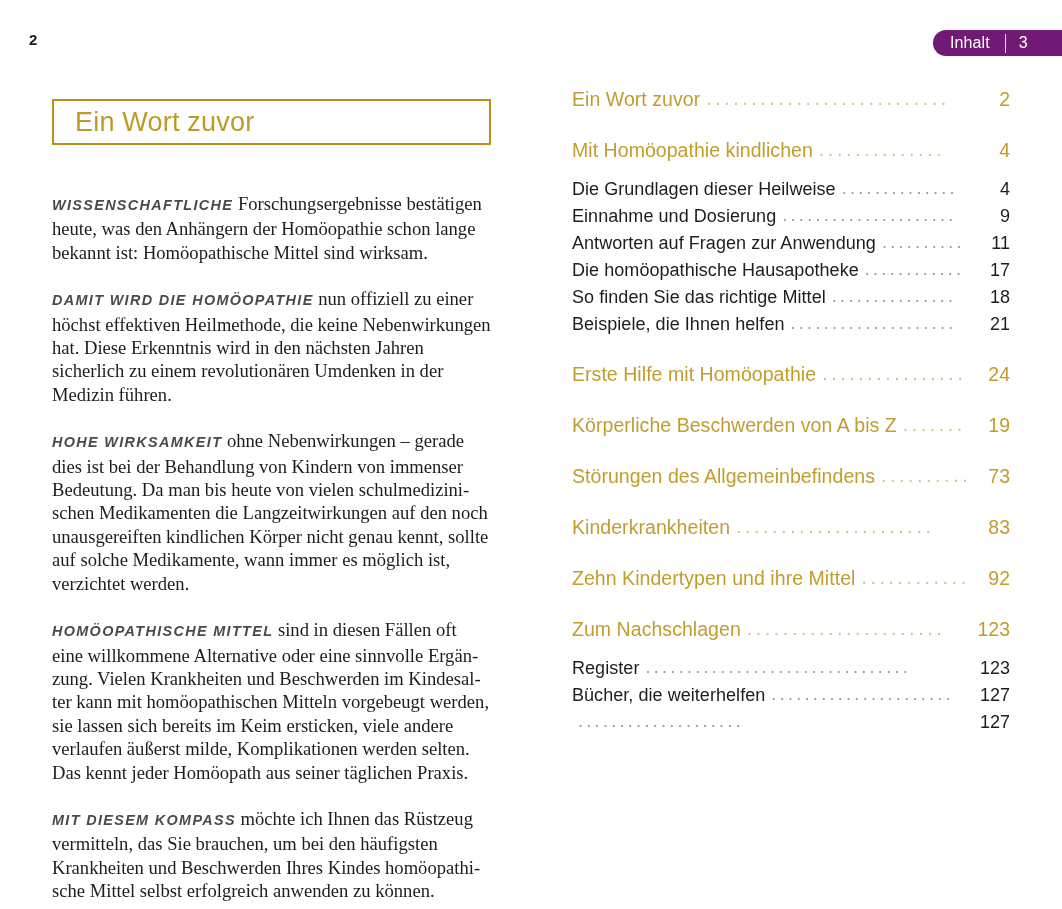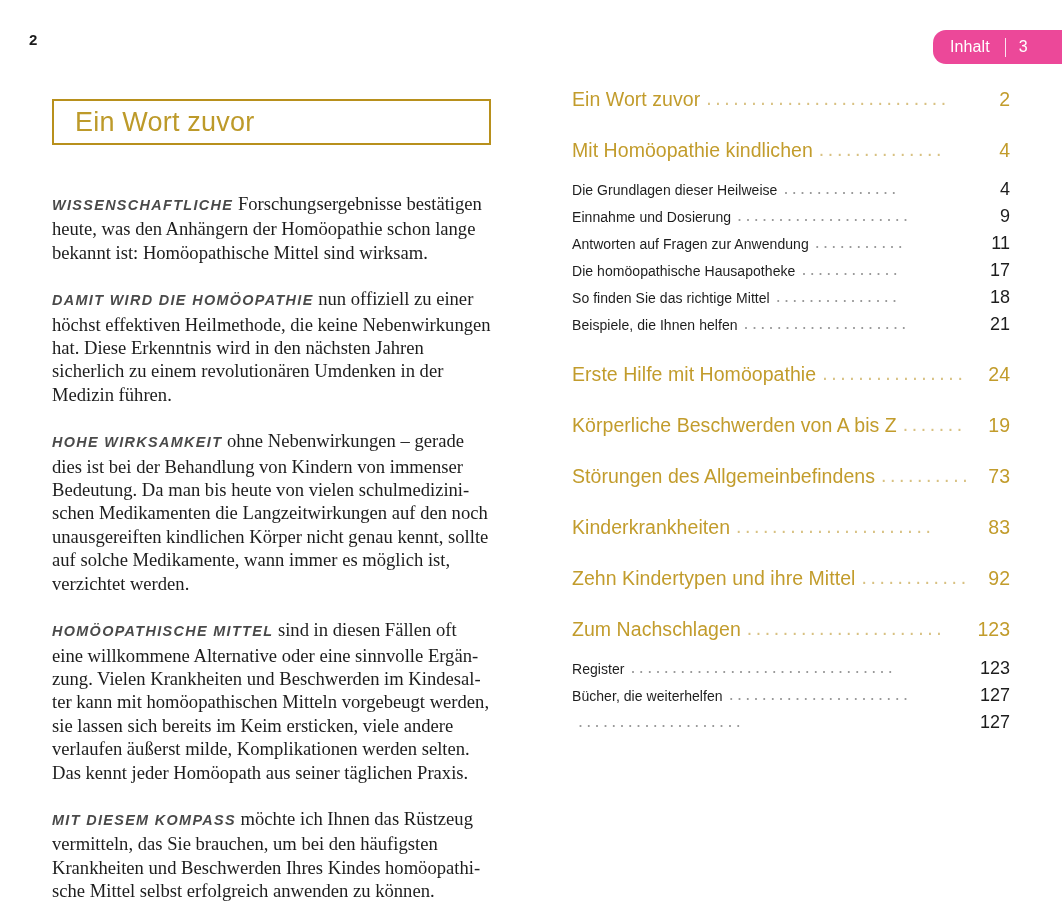--- a/index.html
+++ b/index.html
@@ -24,22 +24,22 @@
     font-size: 15px;
     font-weight: 600;
     color: #1a1a1a;
     letter-spacing: 0.2px;
   }
   #running-head {
     position: absolute;
     left: 933px;
     top: 30px;
     width: 129px;
-    height: 34px;
-    background: #ec4899;
+    height: 26px;
+    background: #701a75;
     border-top-left-radius: 13px;
     border-bottom-left-radius: 13px;
     display: flex;
     align-items: center;
     box-sizing: border-box;
     padding-left: 17px;
   }
   #running-head .rh-label {
     color: #ffffff;
     font-size: 16px;
@@ -154,21 +154,21 @@
   .toc-row.lvl1.nodots .toc-dots { letter-spacing: 0; }
 
   
   .toc-row.lvl2 {
     margin-top: 6px;
   }
   .toc-group-sub { margin-top: 17px; }
   .toc-group-sub .toc-row.lvl2:first-child { margin-top: 0; }
   .toc-row.lvl2 .toc-label {
     color: #1d1d1d;
-    font-size: 14px;
+    font-size: 18px;
     letter-spacing: 0.05px;
   }
   .toc-row.lvl2 .toc-dots {
     color: #9a9a9a;
     font-size: 18px;
     letter-spacing: 3.3px;
   }
   .toc-row.lvl2 .toc-page {
     color: #1d1d1d;
     font-size: 18px;

